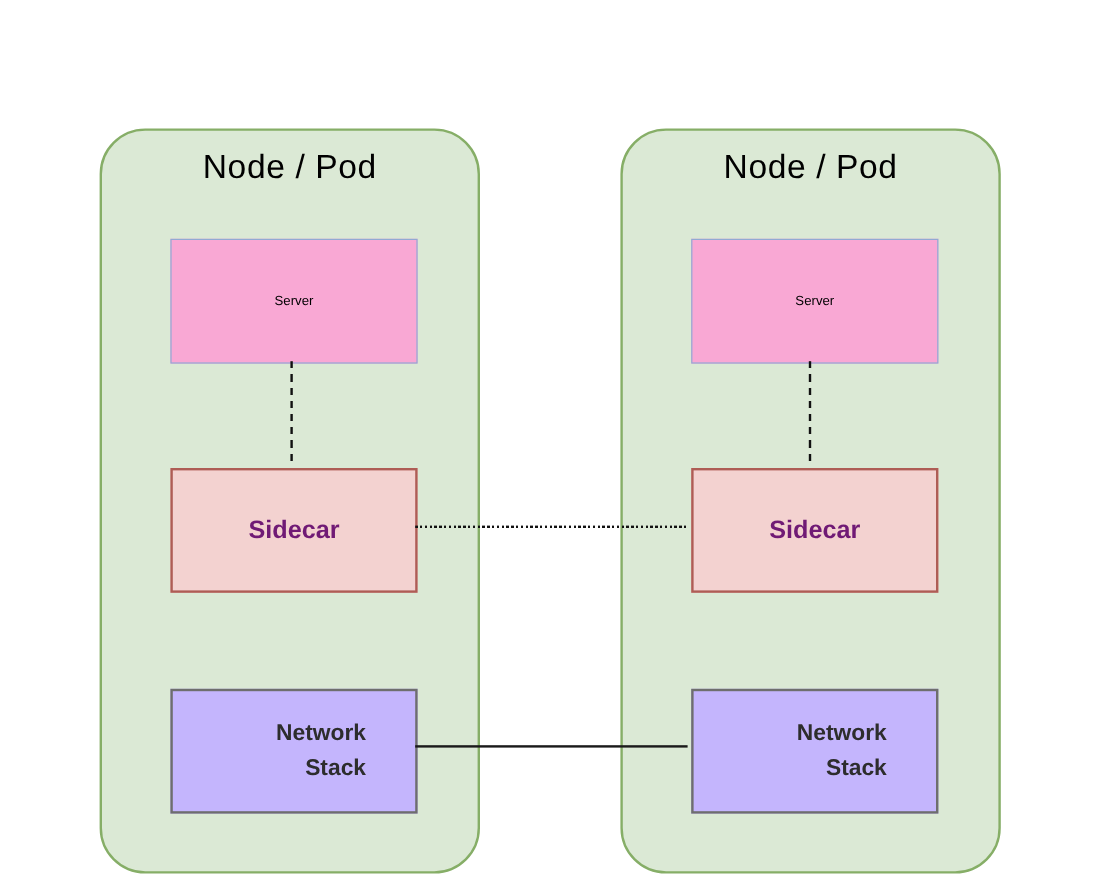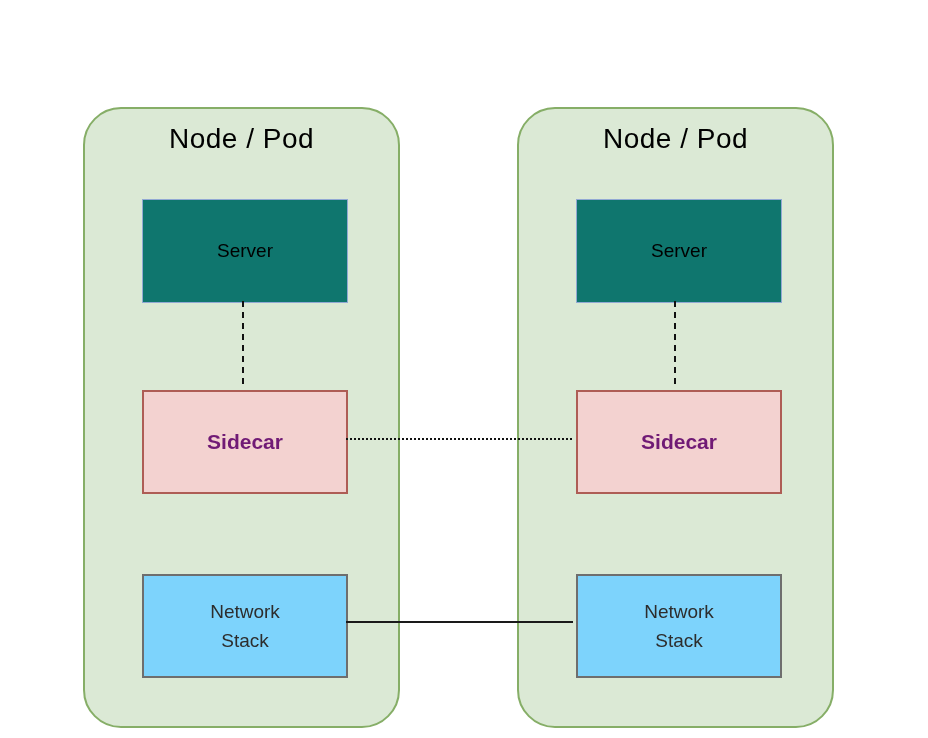--- a/index.html
+++ b/index.html
@@ -44,41 +44,42 @@
     width: 206px;
     height: 104px;
     box-sizing: border-box;
     display: flex;
     align-items: center;
     justify-content: center;
     text-align: center;
   }
   .box-server {
     top: 90px;
-    background: #0f766e;
+    background: #f9a8d4;
     border: 1.5px solid #92a9d4;
-    font-size: 19px;
+    font-size: 11px;
     color: #000000;
   }
   .box-sidecar {
     top: 281px;
     background: #f3d2d0;
     border: 2px solid #ae5d55;
     font-size: 21px;
     font-weight: bold;
     color: #701a75;
   }
   .box-network {
     top: 465px;
-    background: #7dd3fc;
+    background: #c4b5fd;
     border: 2px solid #6e6e6e;
     font-size: 19px;
-    font-weight: normal;
+    font-weight: bold;
     color: #2d2d2d;
     line-height: 1.55;
+    text-align: right;
   }
   .box-network .wrap-label {
     width: 120px;
   }
   .connector {
     position: absolute;
   }
   .conn-dashed {
     top: 262px;
     width: 2px;

